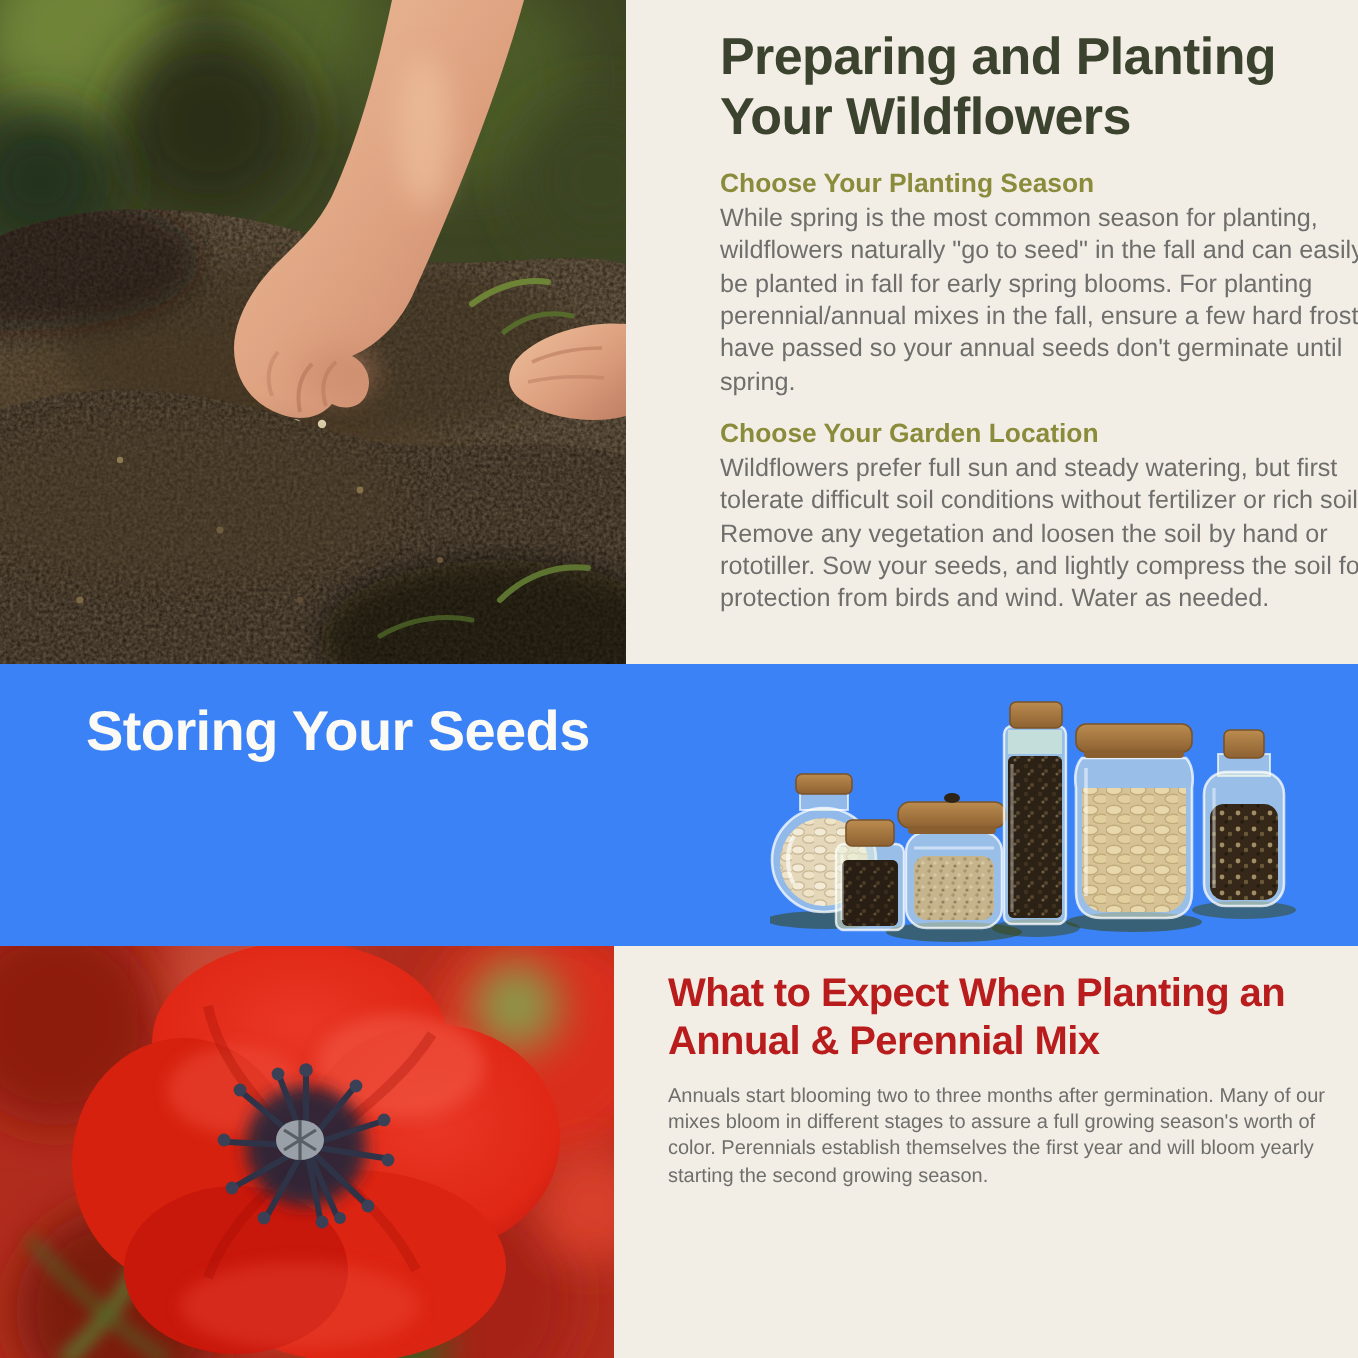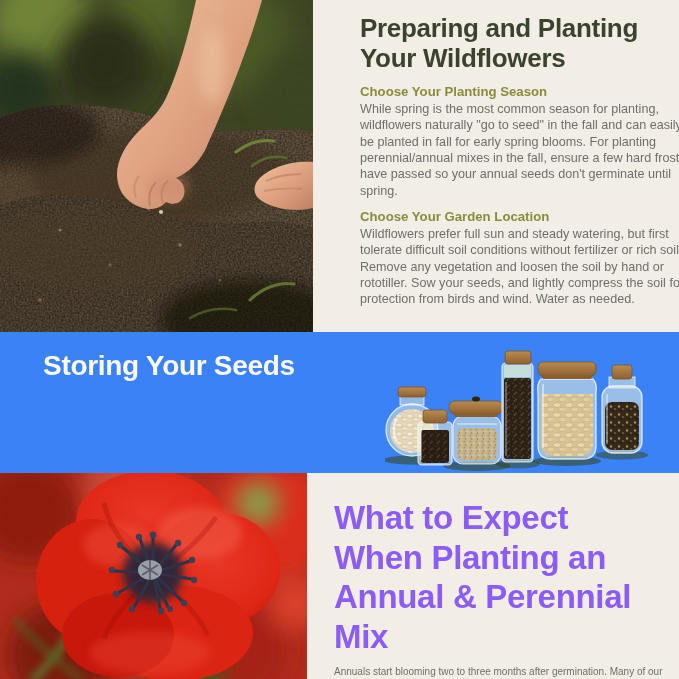--- a/index.html
+++ b/index.html
@@ -19,21 +19,21 @@
   
   .band{position:absolute;left:0;top:332px;width:679px;height:141px;background:#3b82f6;}
   .band-content{position:absolute;left:43px;top:18px;width:332px;color:#fcfaf4;}
   .band-title{font-size:28px;font-weight:700;letter-spacing:-0.3px;margin:0 0 11px 0;}
   .band-body{font-size:13px;line-height:1.35;margin:0;}
   .jars{position:absolute;left:385px;top:0;width:270px;height:141px;}
   
   .sec-bottom{position:absolute;left:0;top:473px;width:679px;height:206px;}
   .photo-poppy{position:absolute;left:0;top:0;width:307px;height:206px;overflow:hidden;}
   .bottom-content{position:absolute;left:307px;top:0;width:372px;height:206px;box-sizing:border-box;padding:8px 16px 0 27px;}
-  .h-expect{font-size:33px;font-weight:700;color:#8b5cf6;line-height:1.2;letter-spacing:-0.3px;margin:17px 0 9px 0;}
+  .h-expect{font-size:20px;font-weight:700;color:#b91c1c;line-height:1.2;letter-spacing:-0.3px;margin:4px 0 9px 0;}
   .expect-body{font-size:10px;color:#6f6e6c;line-height:1.32;margin:0;}
 </style>
 </head>
 <body>
 
 <div class="canvas">
 
   <div class="sec-top">
     <div class="photo-top">
       <svg width="313" height="332" viewBox="0 0 313 332" preserveAspectRatio="none">

